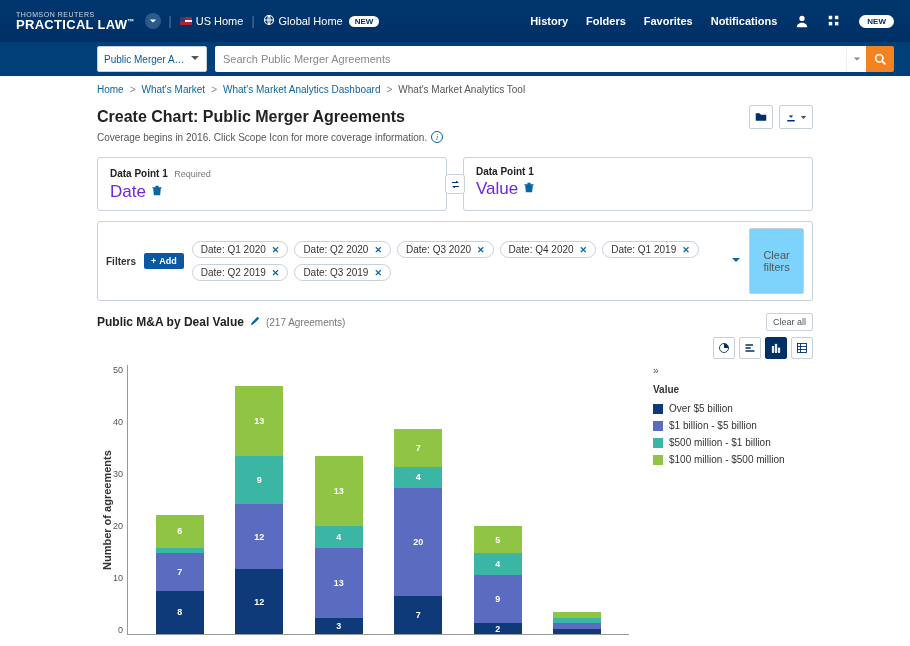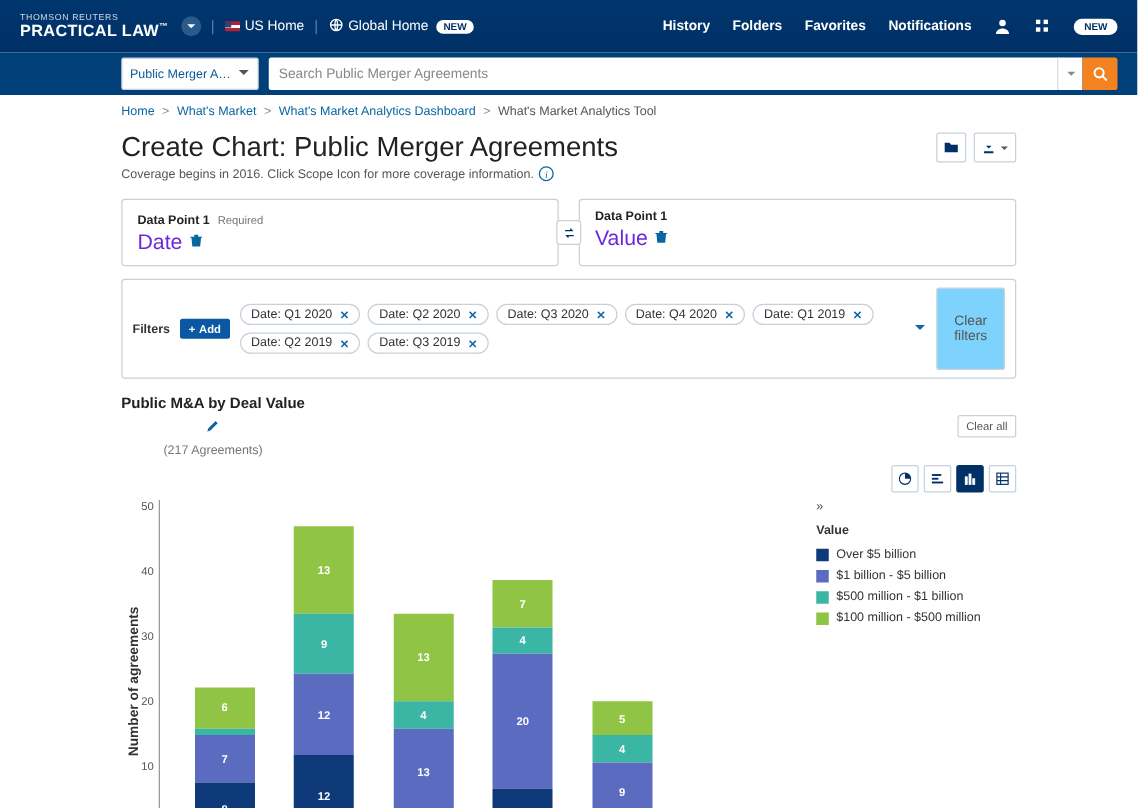--- a/index.html
+++ b/index.html
@@ -66,21 +66,21 @@
   }
   .search-btn svg{width:13px;height:13px;fill:#fff;}
 
   
   .page { padding: 8px 97px 20px; }
   .breadcrumb { font-size:10px; color:#0a66a3; display:flex; gap:6px; flex-wrap:wrap; margin-bottom:10px;}
   .breadcrumb .sep{color:#888;}
   .bc-current{color:#555;}
 
   .title-row { display:flex; align-items:center; justify-content:space-between; margin-bottom:2px;}
-  .page-title { font-size:22px; font-weight:400; color:#222;}
+  .page-title { font-size:16px; font-weight:700; color:#222;}
   .title-actions { display:flex; gap:6px;}
   .sq-btn { width:24px; height:24px; border:1px solid #c8d1da; background:#fff; border-radius:2px; display:flex; align-items:center; justify-content:center; cursor:pointer;}
   .sq-btn svg{width:12px;height:12px;fill:#003066;}
   .sq-btn.with-caret{width:34px;}
   .sq-btn .mini-caret{margin-left:3px;}
   .sq-btn .mini-caret svg{width:7px;height:7px;fill:#555;}
 
   .coverage-line{font-size:10px; color:#555; display:flex; align-items:center; gap:4px; margin-bottom:14px;}
   .info-icon{width:12px;height:12px;border:1px solid #0a66a3;border-radius:50%;display:inline-flex;align-items:center;justify-content:center;color:#0a66a3;font-size:8px;font-style:italic;font-family:serif;}
 
@@ -101,21 +101,21 @@
   .add-btn{background:#0a57a3;color:#fff;border:none;border-radius:2px;font-size:9px;font-weight:600;padding:3px 7px;cursor:pointer;display:inline-flex;align-items:center;gap:3px;}
   .chips{display:flex; gap:6px; flex-wrap:wrap;}
   .chip{border:1px solid #c8d1da;border-radius:10px;padding:2px 8px;font-size:10px;color:#333;display:inline-flex;align-items:center;gap:6px;background:#fff;cursor:default;}
   .chip .x{color:#0a66a3;font-weight:700;cursor:pointer;font-size:9px;}
   .filters-spacer{flex:1;}
   .filters-caret svg{width:10px;height:10px;fill:#0a66a3;}
   .clear-filters{border:1px solid #c8d1da;background:#7dd3fc;border-radius:2px;font-size:11px;padding:20px 6px;color:#555;cursor:pointer;}
 
   
   .chart-header{display:flex;align-items:center;justify-content:space-between;margin-bottom:6px;}
-  .chart-title{font-size:12px;font-weight:700;color:#222;display:flex;align-items:center;gap:6px;flex-direction:column;}
+  .chart-title{font-size:12px;font-weight:700;color:#222;display:flex;align-items:center;gap:6px;}
   .edit-pencil svg{width:10px;height:10px;fill:#0a66a3;}
   .chart-count{font-size:10px;color:#777;font-weight:400;}
   .clear-all{border:1px solid #c8d1da;background:#fff;border-radius:2px;font-size:9px;padding:3px 6px;color:#555;cursor:pointer;}
 
   .chart-type-row{display:flex;justify-content:flex-end;gap:4px;margin-bottom:6px;}
   .ct-btn{width:22px;height:22px;border:1px solid #c8d1da;background:#fff;border-radius:2px;display:flex;align-items:center;justify-content:center;cursor:pointer;}
   .ct-btn.active{background:#003066;border-color:#003066;}
   .ct-btn.active svg *{fill:#fff;stroke:#fff;}
   .ct-btn svg{width:12px;height:12px;}
 

